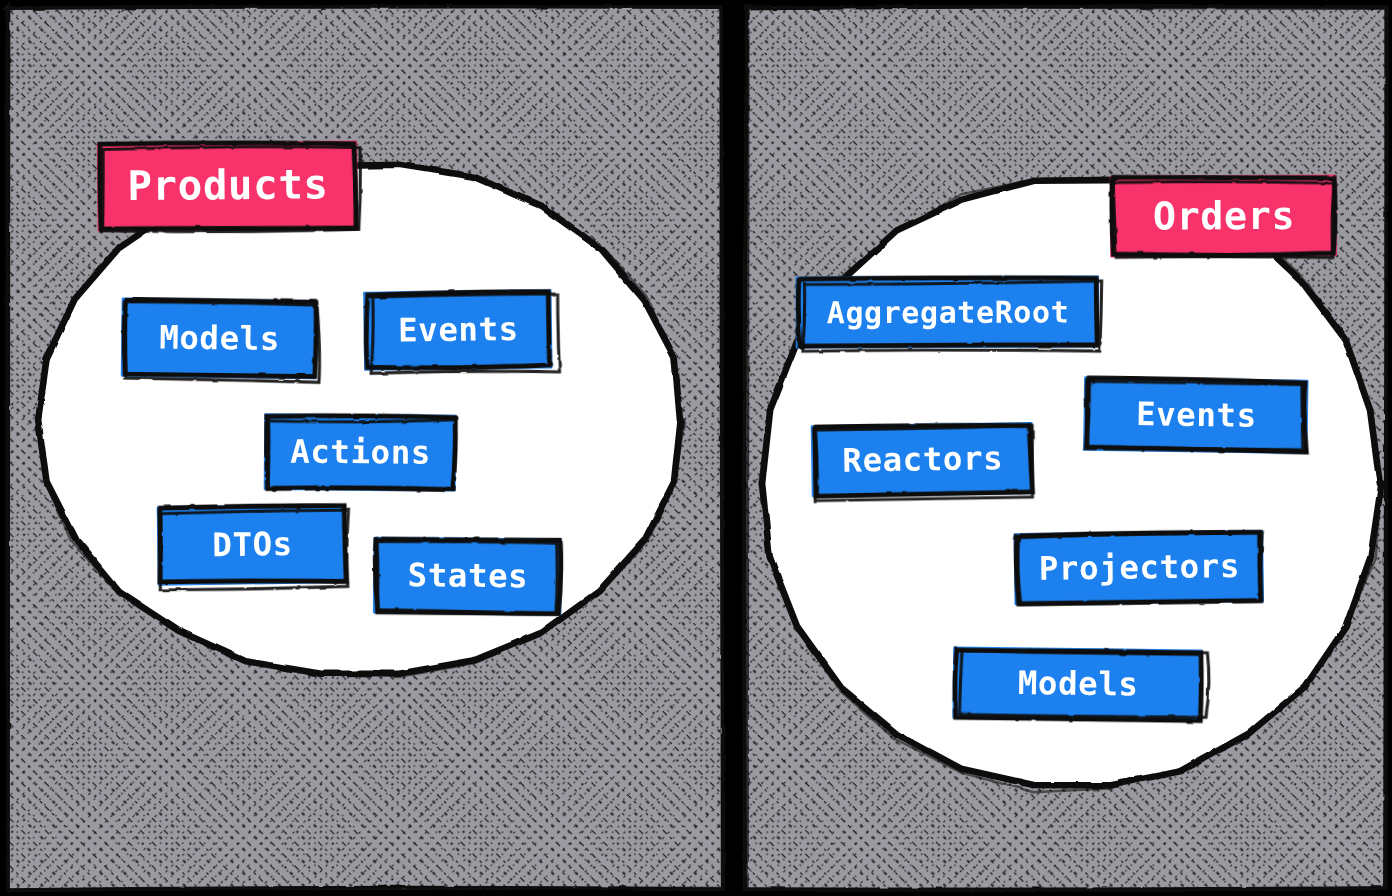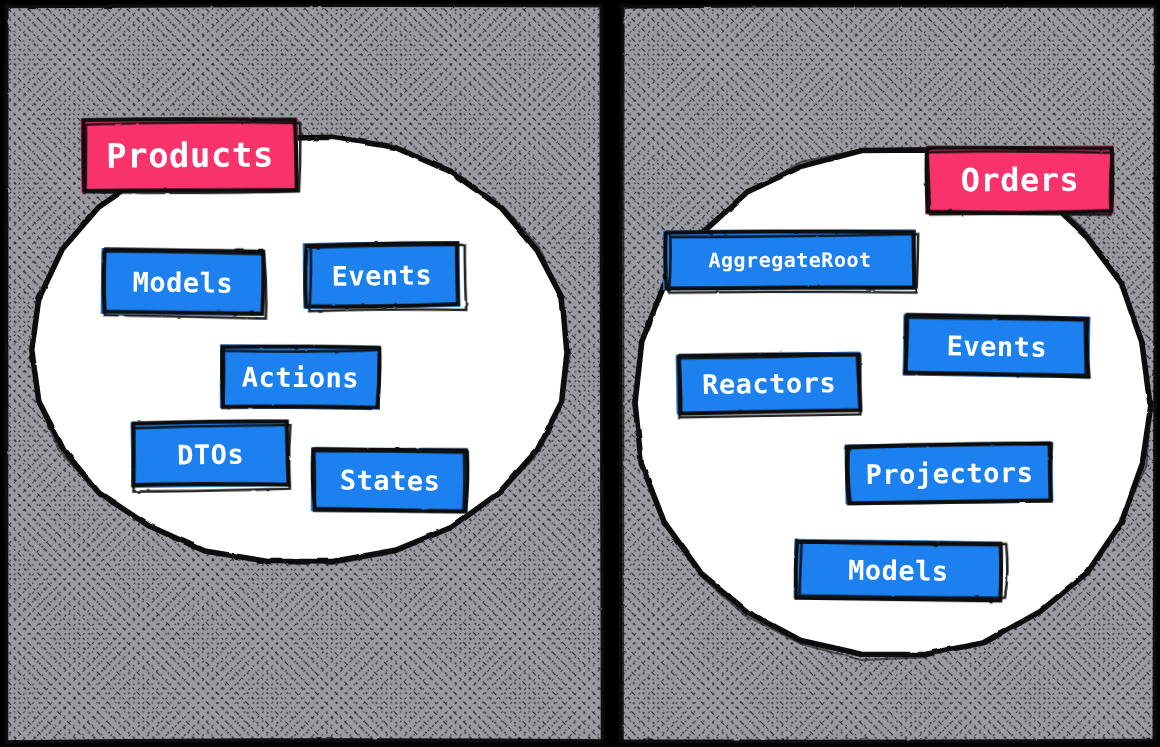--- a/index.html
+++ b/index.html
@@ -129,18 +129,18 @@
         </g>
       </g>
   </svg>
 <div class="lbl" style="left: 84px; top: 120px; width: 212px; height: 70px; font-size: 34px; transform: rotate(-0.48deg);">Products</div>
     <div class="lbl" style="left: 104px; top: 251px; width: 158px; height: 62px; font-size: 27px; transform: rotate(0.7deg);">Models</div>
     <div class="lbl" style="left: 306px; top: 244px; width: 152px; height: 62px; font-size: 27px; transform: rotate(-0.75deg);">Events</div>
     <div class="lbl" style="left: 223px; top: 347px; width: 155px; height: 60px; font-size: 27px; transform: rotate(0.46deg);">Actions</div>
     <div class="lbl" style="left: 134px; top: 423px; width: 153px; height: 62px; font-size: 27px; transform: rotate(-0.79deg);">DTOs</div>
     <div class="lbl" style="left: 314px; top: 450px; width: 152px; height: 60px; font-size: 27px; transform: rotate(0.53deg);">States</div>
     <div class="lbl" style="left: 928px; top: 148px; width: 184px; height: 64px; font-size: 32px; transform: rotate(-0.33deg);">Orders</div>
-    <div class="lbl" style="left: 666px; top: 232px; width: 248px; height: 56px; font-size: 20px; transform: rotate(-0.2deg);">AggregateRoot</div>
+    <div class="lbl" style="left: 666px; top: 232px; width: 248px; height: 56px; font-size: 25px; transform: rotate(-0.2deg);">AggregateRoot</div>
     <div class="lbl" style="left: 906px; top: 317px; width: 182px; height: 58px; font-size: 27px; transform: rotate(0.88deg);">Events</div>
     <div class="lbl" style="left: 679px; top: 355px; width: 180px; height: 56px; font-size: 27px; transform: rotate(-0.88deg);">Reactors</div>
     <div class="lbl" style="left: 848px; top: 445px; width: 203px; height: 56px; font-size: 27px; transform: rotate(-0.76deg);">Projectors</div>
     <div class="lbl" style="left: 797px; top: 542px; width: 203px; height: 56px; font-size: 27px; transform: rotate(0.71deg);">Models</div>
   </div>
 
 </body></html>

